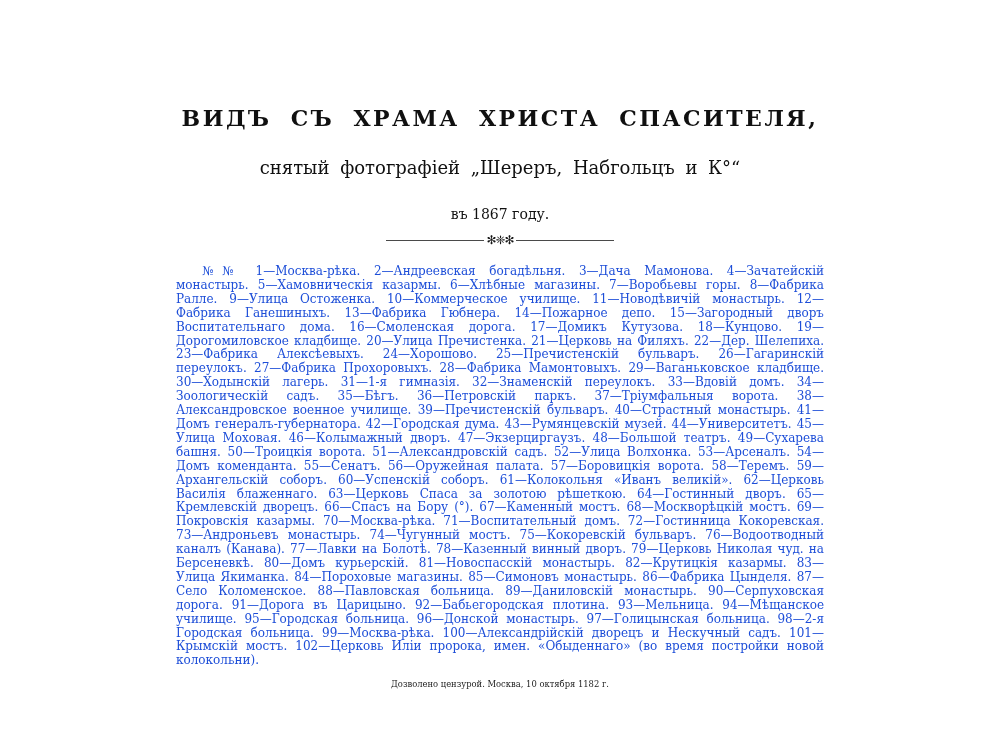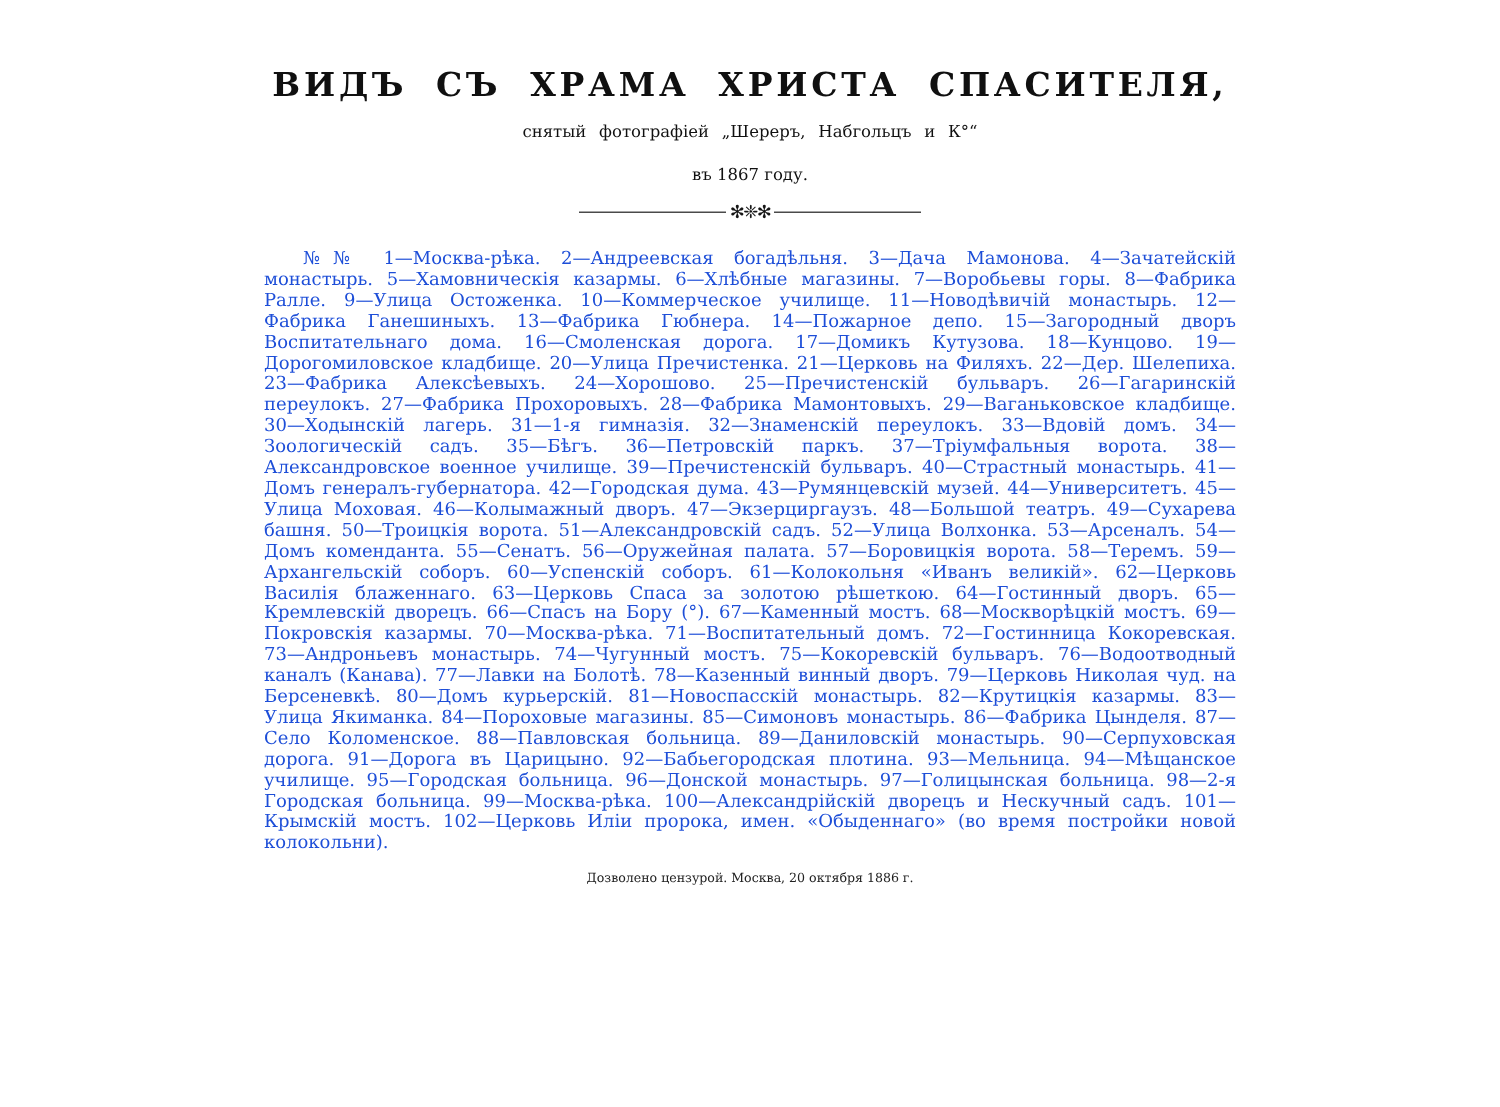--- a/index.html
+++ b/index.html
@@ -4,42 +4,42 @@
 <style>
   html, body {
     margin: 0; padding: 0;
     width: 1000px; height: 738px;
     background: #ffffff;
     overflow: hidden;
   }
   .page {
     width: 648px;
     margin: 0 auto;
-    padding-top: 44px;
+    padding-top: 105px;
     font-family: "DejaVu Serif", "Liberation Serif", serif;
     color: #101010;
   }
   .title {
     margin: 0;
     font-size: 22px;
     font-weight: bold;
     text-align: center;
     letter-spacing: 2.5px;
     word-spacing: 9px;
     white-space: nowrap;
   }
   .subtitle {
-    margin-top: 11px;
-    font-size: 11px;
+    margin-top: 26px;
+    font-size: 18px;
     text-align: center;
     word-spacing: 5px;
   }
   .yearline {
-    margin-top: 16px;
-    font-size: 11px;
+    margin-top: 28px;
+    font-size: 14px;
     text-align: center;
   }
   .divider {
     display: flex;
     align-items: center;
     justify-content: center;
     width: 228px;
     margin: 12px auto 0;
   }
   .divider .rule {
@@ -92,15 +92,15 @@
 
   <div class="divider">
     <span class="rule"></span>
     <span class="orn">✻❈✻</span>
     <span class="rule"></span>
   </div>
 
   <p class="legend">№№ 1—Москва-рѣка. 2—Андреевская богадѣльня. 3—Дача Мамонова. 4—Зачатейскій монастырь. 5—Хамовническія казармы. 6—Хлѣбные магазины. 7—Воробьевы горы. 8—Фабрика Ралле. 9—Улица Остоженка. 10—Коммерческое училище. 11—Новодѣвичій монастырь. 12—Фабрика Ганешиныхъ. 13—Фабрика Гюбнера. 14—Пожарное депо. 15—Загородный дворъ Воспитательнаго дома. 16—Смоленская дорога. 17—Домикъ Кутузова. 18—Кунцово. 19—Дорогомиловское кладбище. 20—Улица Пречистенка. 21—Церковь на Филяхъ. 22—Дер. Шелепиха. 23—Фабрика Алексѣевыхъ. 24—Хорошово. 25—Пречистенскій бульваръ. 26—Гагаринскій переулокъ. 27—Фабрика Прохоровыхъ. 28—Фабрика Мамонтовыхъ. 29—Ваганьковское кладбище. 30—Ходынскій лагерь. 31—1-я гимназія. 32—Знаменскій переулокъ. 33—Вдовій домъ. 34—Зоологическій садъ. 35—Бѣгъ. 36—Петровскій паркъ. 37—Тріумфальныя ворота. 38—Александровское военное училище. 39—Пречистенскій бульваръ. 40—Страстный монастырь. 41—Домъ генералъ-губернатора. 42—Городская дума. 43—Румянцевскій музей. 44—Университетъ. 45—Улица Моховая. 46—Колымажный дворъ. 47—Экзерциргаузъ. 48—Большой театръ. 49—Сухарева башня. 50—Троицкія ворота. 51—Александровскій садъ. 52—Улица Волхонка. 53—Арсеналъ. 54—Домъ коменданта. 55—Сенатъ. 56—Оружейная палата. 57—Боровицкія ворота. 58—Теремъ. 59—Архангельскій соборъ. 60—Успенскій соборъ. 61—Колокольня «Иванъ великій». 62—Церковь Василія блаженнаго. 63—Церковь Спаса за золотою рѣшеткою. 64—Гостинный дворъ. 65—Кремлевскій дворецъ. 66—Спасъ на Бору (°). 67—Каменный мостъ. 68—Москворѣцкій мостъ. 69—Покровскія казармы. 70—Москва-рѣка. 71—Воспитательный домъ. 72—Гостинница Кокоревская. 73—Андроньевъ монастырь. 74—Чугунный мостъ. 75—Кокоревскій бульваръ. 76—Водоотводный каналъ (Канава). 77—Лавки на Болотѣ. 78—Казенный винный дворъ. 79—Церковь Николая чуд. на Берсеневкѣ. 80—Домъ курьерскій. 81—Новоспасскій монастырь. 82—Крутицкія казармы. 83—Улица Якиманка. 84—Пороховые магазины. 85—Симоновъ монастырь. 86—Фабрика Цынделя. 87—Село Коломенское. 88—Павловская больница. 89—Даниловскій монастырь. 90—Серпуховская дорога. 91—Дорога въ Царицыно. 92—Бабьегородская плотина. 93—Мельница. 94—Мѣщанское училище. 95—Городская больница. 96—Донской монастырь. 97—Голицынская больница. 98—2-я Городская больница. 99—Москва-рѣка. 100—Александрійскій дворецъ и Нескучный садъ. 101—Крымскій мостъ. 102—Церковь Иліи пророка, имен. «Обыденнаго» (во время постройки новой колокольни).</p>
 
 
-  <p class="censor">Дозволено цензурой. Москва, 20 октября 1886 г.</p>
+  <p class="censor">Дозволено цензурой. Москва, 10 октября 1182 г.</p>
 
 </div>
 
 </body></html>

